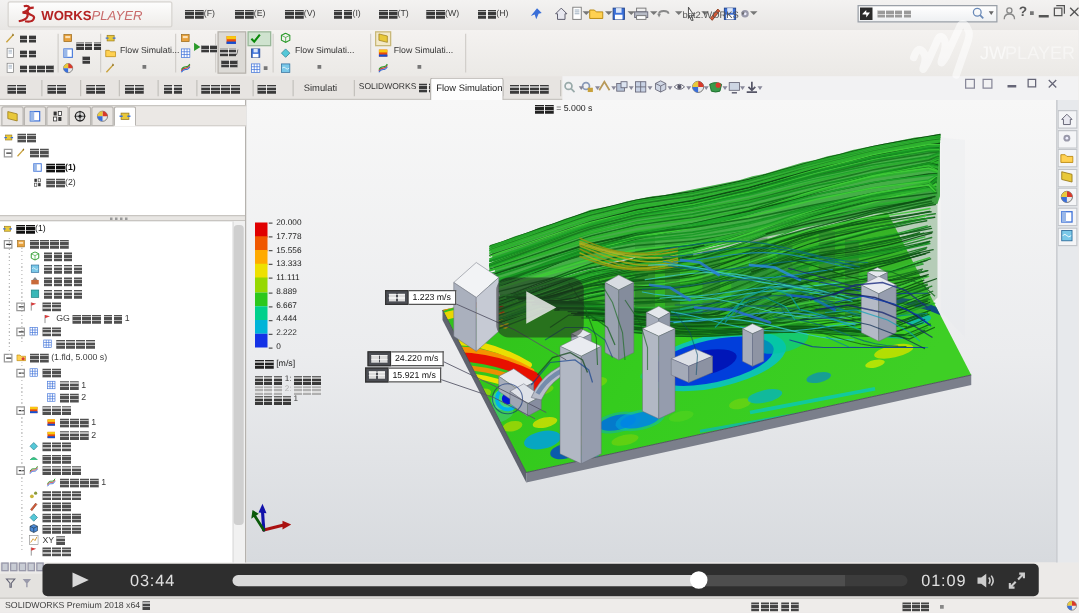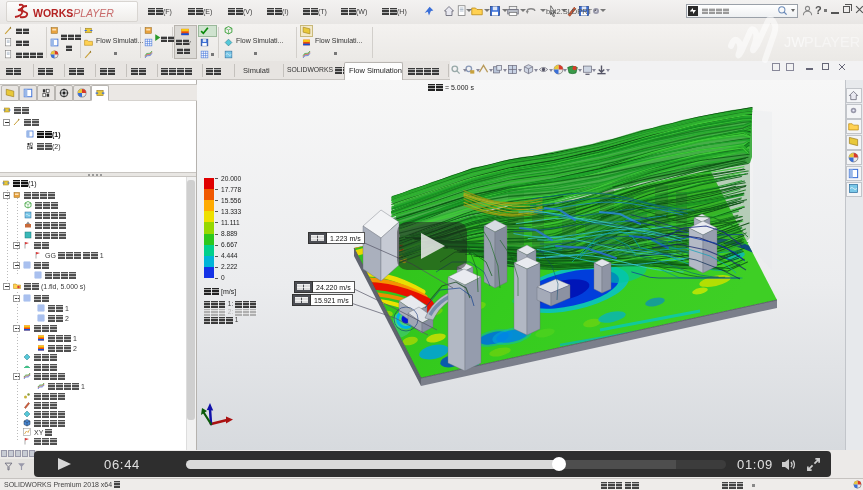--- a/index.html
+++ b/index.html
@@ -61,21 +61,21 @@
     <circle cx="8" cy="8" r="4" fill="#99a"></circle>
     <circle cx="8" cy="8" r="1.6" fill="#eef"></circle>
   </svg>
 <div class="abs" style="left:466px;top:9px;border-left:3px solid transparent;border-right:3px solid transparent;border-top:3px solid #777"></div>
 <div class="abs" style="left:484px;top:9px;border-left:3px solid transparent;border-right:3px solid transparent;border-top:3px solid #777"></div>
 <div class="abs" style="left:502px;top:9px;border-left:3px solid transparent;border-right:3px solid transparent;border-top:3px solid #777"></div>
 <div class="abs" style="left:520px;top:9px;border-left:3px solid transparent;border-right:3px solid transparent;border-top:3px solid #777"></div>
 <div class="abs" style="left:540px;top:9px;border-left:3px solid transparent;border-right:3px solid transparent;border-top:3px solid #777"></div>
 <div class="abs" style="left:561px;top:9px;border-left:3px solid transparent;border-right:3px solid transparent;border-top:3px solid #777"></div>
 <div class="abs" style="left:600px;top:9px;border-left:3px solid transparent;border-right:3px solid transparent;border-top:3px solid #777"></div>
-<div style="position:absolute;left:546px;top:8px;white-space:nowrap;font:7.5px/7.5px 'Liberation Sans';color:#555;">bat2.SLDPRT *</div>
+<div style="position:absolute;left:546px;top:8px;white-space:nowrap;font:7.5px/7.5px 'Liberation Sans';color:#555;">bat2.WORKS *</div>
 <div class="abs" style="left:686px;top:4px;width:112px;height:14px;background:linear-gradient(#fff,#eef0f2);border:1px solid #9aa0a8"></div>
 <div class="abs" style="left:688px;top:6px;width:10px;height:10px;background:#2a2a2a"></div>
 <svg class="abs" style="left:689px;top:7px" width="8" height="8" viewBox="0 0 16 16">
     <path d="M2 8 L8 2 L8 6 L14 6 L8 14 L8 9 L2 9 Z" fill="#fff"></path>
   </svg>
 <div style="position:absolute;left:702px;top:8px;white-space:nowrap;font:7px/7px 'Liberation Sans';color:#333;"><span style="display:inline-block;width:27px;height:6px;vertical-align:top;background-image:repeating-linear-gradient(0deg,transparent 0 2px,rgba(255,255,255,.6) 2px 3px),repeating-linear-gradient(90deg,#9a9a9a 0 6px,transparent 6px 7px);"></span></div>
 <svg class="abs" style="left:777px;top:5px" width="11" height="11" viewBox="0 0 16 16">
     <circle cx="7" cy="7" r="4.5" fill="none" stroke="#6a8ab8" stroke-width="1.5"></circle>
     <path d="M10 10 L14 14" stroke="#6a8ab8" stroke-width="2"></path>
   </svg>
@@ -993,21 +993,21 @@
 <div style="position:absolute;left:722px;top:482px;white-space:nowrap;font:7px/7px 'Liberation Sans';color:#333;"><span style="display:inline-block;width:22px;height:6.5px;vertical-align:top;background-image:repeating-linear-gradient(0deg,transparent 0 2px,rgba(255,255,255,.6) 2px 3px),repeating-linear-gradient(90deg,#444 0 6.5px,transparent 6.5px 7.5px);"></span></div>
 <div class="abs" style="left:752px;top:484px;width:3px;height:3px;background:#888"></div>
 <svg style="position:absolute;left:853px;top:480px" width="9" height="9" viewBox="0 0 16 16">
     <circle cx="8" cy="8" r="6.5" fill="#e8e8e8" stroke="#666"></circle>
     <path d="M8 1.5 A6.5 6.5 0 0 1 14.5 8 L8 8 Z" fill="#d83a2a"></path>
     <path d="M1.5 8 A6.5 6.5 0 0 1 8 1.5 L8 8 Z" fill="#e8c83a"></path>
     <path d="M8 14.5 A6.5 6.5 0 0 1 1.5 8 L8 8 Z" fill="#3a6fd8"></path>
   </svg>
 <div class="abs" style="left:34px;top:451px;width:797px;height:26px;background:#2e2e2e;border-radius:4px"></div>
 <div class="abs" style="left:58px;top:458px;width:0;height:0;border-left:13px solid #d8d8d8;border-top:6.5px solid transparent;border-bottom:6.5px solid transparent"></div>
-<div style="position:absolute;left:104px;top:458px;white-space:nowrap;font:13px/13px 'Liberation Sans';color:#e0e0e0;letter-spacing:0.7px;">06:44</div>
+<div style="position:absolute;left:104px;top:458px;white-space:nowrap;font:13px/13px 'Liberation Sans';color:#e0e0e0;letter-spacing:0.7px;">03:44</div>
 <div class="abs" style="left:186px;top:460px;width:540px;height:9px;background:#3c3c3c;border-radius:4.5px"></div>
 <div class="abs" style="left:186px;top:460px;width:376px;height:9px;background:#d9d9d9;border-radius:4.5px 0 0 4.5px"></div>
 <div class="abs" style="left:562px;top:460px;width:114px;height:9px;background:#4e4e4e"></div>
 <div class="abs" style="left:552px;top:457px;width:14px;height:14px;background:#fff;border-radius:50%"></div>
 <div style="position:absolute;left:737px;top:458px;white-space:nowrap;font:13px/13px 'Liberation Sans';color:#e0e0e0;letter-spacing:0.7px;">01:09</div>
 <svg class="abs" style="left:781px;top:458px" width="16" height="13" viewBox="0 0 16 13">
     <polygon points="1,4 4,4 8,1 8,12 4,9 1,9" fill="#ccc"></polygon>
     <path d="M10 4 Q12 6.5 10 9 M12 2.5 Q15 6.5 12 10.5" stroke="#ccc" fill="none" stroke-width="1.3"></path>
   </svg>
 <svg class="abs" style="left:806px;top:457px" width="15" height="15" viewBox="0 0 16 16">

